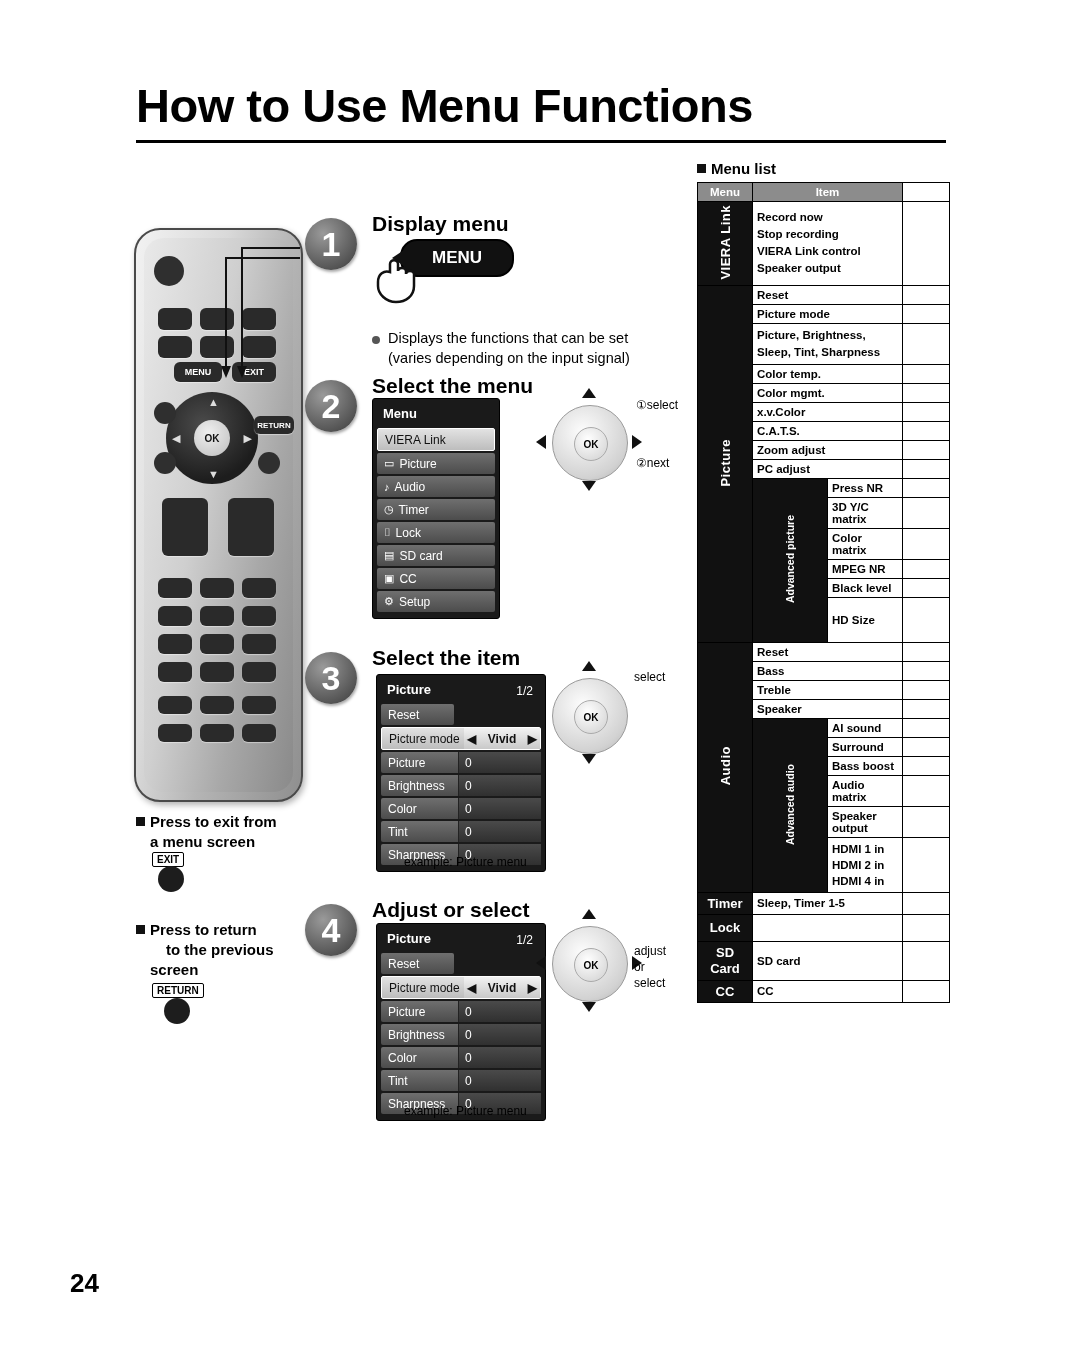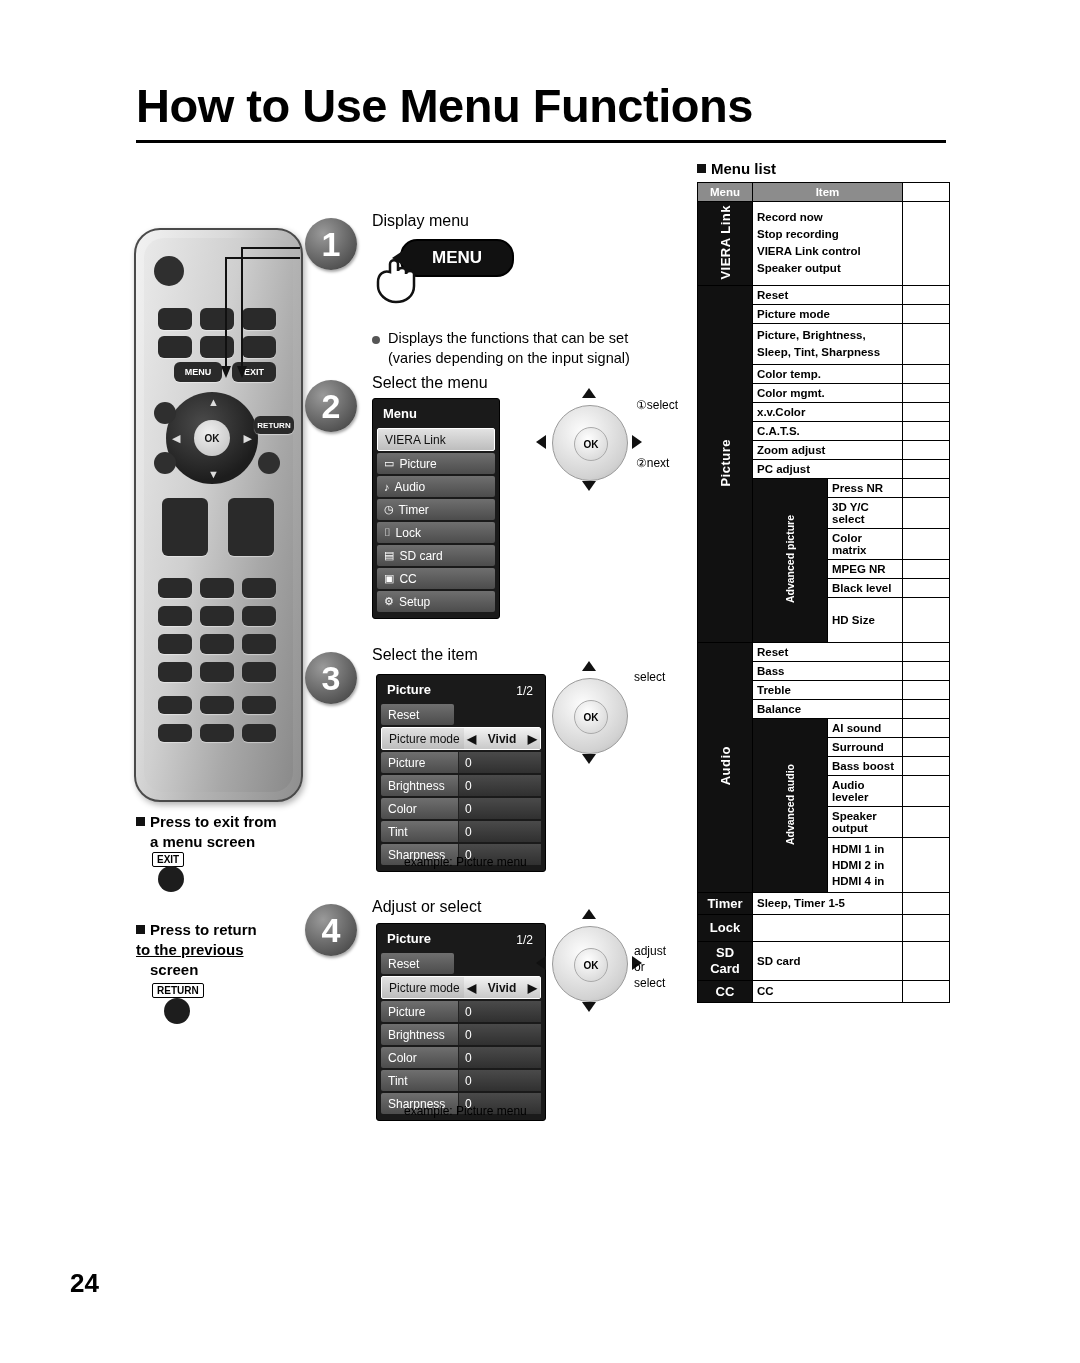--- a/index.html
+++ b/index.html
@@ -10,21 +10,21 @@
   .title{position:absolute;left:136px;top:78px;font-size:47px;font-weight:bold;letter-spacing:-0.5px;}
   .title-rule{position:absolute;left:136px;top:140px;width:810px;height:3px;background:#000;}
 
   .intro{position:absolute;left:136px;top:160px;width:560px;font-size:15.5px;line-height:22px;}
 
   
   .step-num{position:absolute;width:52px;height:52px;border-radius:50%;
     background:radial-gradient(circle at 35% 30%, #9a9a9a 0%, #6e6e6e 45%, #3a3a3a 100%);
     color:#fff;font-size:34px;font-weight:bold;display:flex;align-items:center;justify-content:center;
     box-shadow:1px 2px 3px rgba(0,0,0,.35);}
-  .step-title{position:absolute;font-size:16px;font-weight:normal;}
+  .step-title{position:absolute;font-size:21px;font-weight:bold;}
 
   
   .remote{position:absolute;left:134px;top:228px;width:165px;height:570px;
     border-radius:26px;background:linear-gradient(100deg,#f2f2f2 0%,#d9d9d9 35%,#b5b5b5 60%,#8f8f8f 100%);
     border:2px solid #4a4a4a;box-shadow:2px 3px 6px rgba(0,0,0,.3);}
   .remote-inner{position:absolute;left:8px;top:8px;right:8px;bottom:8px;border-radius:20px;
     background:linear-gradient(100deg,#e9e9e9 0%,#cfcfcf 40%,#a8a8a8 70%,#8a8a8a 100%);}
   .rbtn{position:absolute;background:#2a2a2a;border-radius:6px;box-shadow:0 1px 1px rgba(255,255,255,.45);}
   .rcirc{position:absolute;border-radius:50%;background:#2f2f2f;}
   .ring{position:absolute;width:92px;height:92px;border-radius:50%;
@@ -338,21 +338,21 @@
 
   <div class="note" style="left:136px;top:812px;width:180px;">
     <span class="sq"></span><span>Press to exit from</span><br>
     <span style="margin-left:14px;">a menu screen</span>
   </div>
   <div class="keycap" style="left:152px;top:852px;">EXIT</div>
   <div class="keydot" style="left:158px;top:866px;"></div>
 
   <div class="note" style="left:136px;top:920px;width:190px;">
     <span class="sq"></span><span>Press to return</span><br>
-    <span style="margin-left:0;text-decoration:underline;">to the previous</span><br>
+    <span style="margin-left:30px;">to the previous</span><br>
     <span style="margin-left:14px;">screen</span>
   </div>
   <div class="keycap" style="left:152px;top:983px;">RETURN</div>
   <div class="keydot" style="left:164px;top:998px;"></div>
 
   <div class="mlist">
     <div class="mlist-title">
       <span class="sq"></span><span>Menu list</span>
     </div>
     <table class="ml">
@@ -415,21 +415,21 @@
         <td class="blank"></td>
       </tr>
       <tr>
         <td class="sub" rowspan="6">
           <span class="vert-sm">Advanced picture</span>
         </td>
         <td>Press NR</td>
         <td class="blank"></td>
       </tr>
       <tr>
-        <td>3D Y/C select</td>
+        <td>3D Y/C matrix</td>
         <td class="blank"></td>
       </tr>
       <tr>
         <td>Color matrix</td>
         <td class="blank"></td>
       </tr>
       <tr>
         <td>MPEG NR</td>
         <td class="blank"></td>
       </tr>
@@ -451,40 +451,40 @@
       </tr>
       <tr>
         <td colspan="2">Bass</td>
         <td class="blank"></td>
       </tr>
       <tr>
         <td colspan="2">Treble</td>
         <td class="blank"></td>
       </tr>
       <tr>
-        <td colspan="2">Balance</td>
+        <td colspan="2">Speaker</td>
         <td class="blank"></td>
       </tr>
       <tr>
         <td class="sub" rowspan="6">
           <span class="vert-sm">Advanced audio</span>
         </td>
         <td>AI sound</td>
         <td class="blank"></td>
       </tr>
       <tr>
         <td>Surround</td>
         <td class="blank"></td>
       </tr>
       <tr>
         <td>Bass boost</td>
         <td class="blank"></td>
       </tr>
       <tr>
-        <td>Audio leveler</td>
+        <td>Audio matrix</td>
         <td class="blank"></td>
       </tr>
       <tr>
         <td>Speaker output</td>
         <td class="blank"></td>
       </tr>
       <tr>
         <td style="white-space:pre-line;line-height:16px;">HDMI 1 in
 HDMI 2 in
 HDMI 4 in</td>

